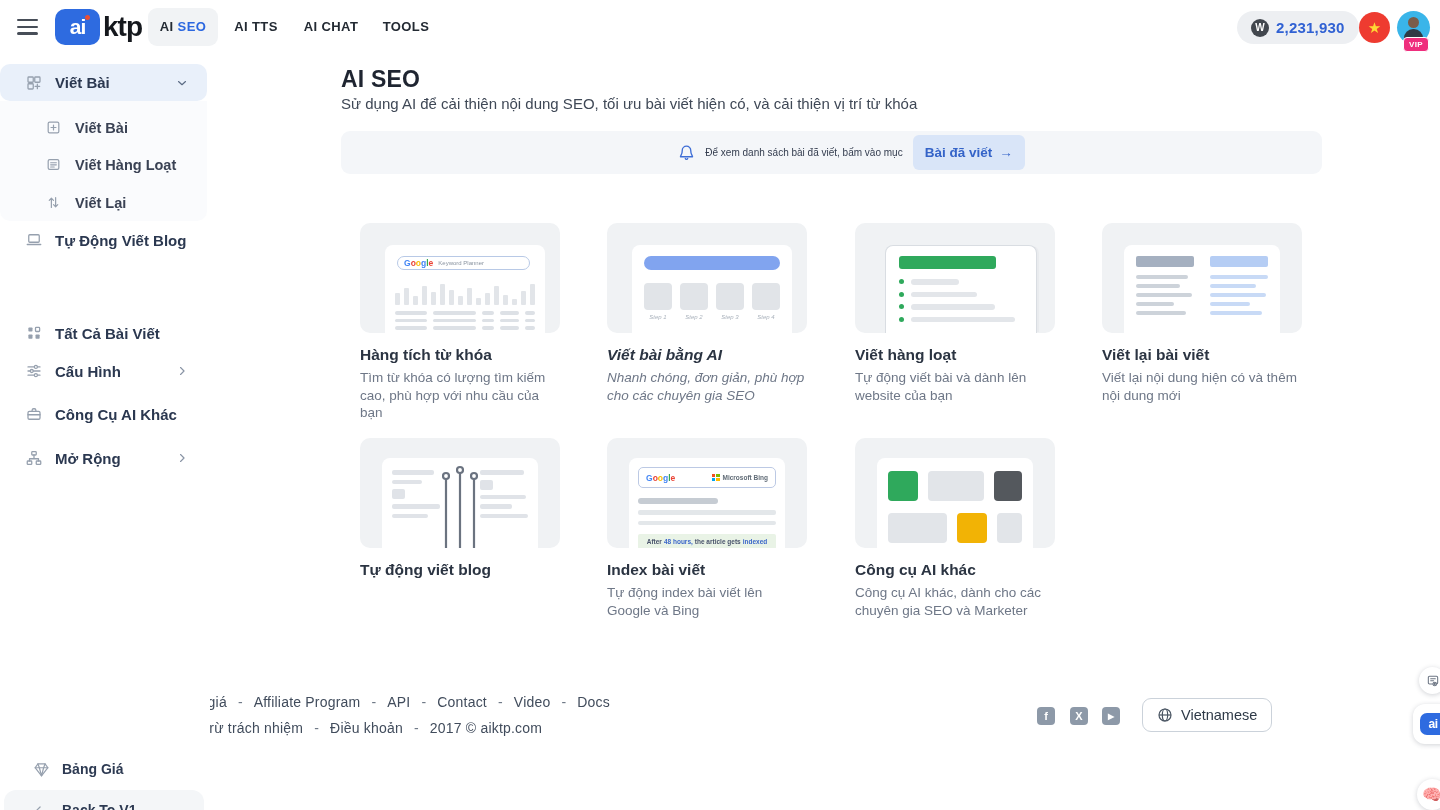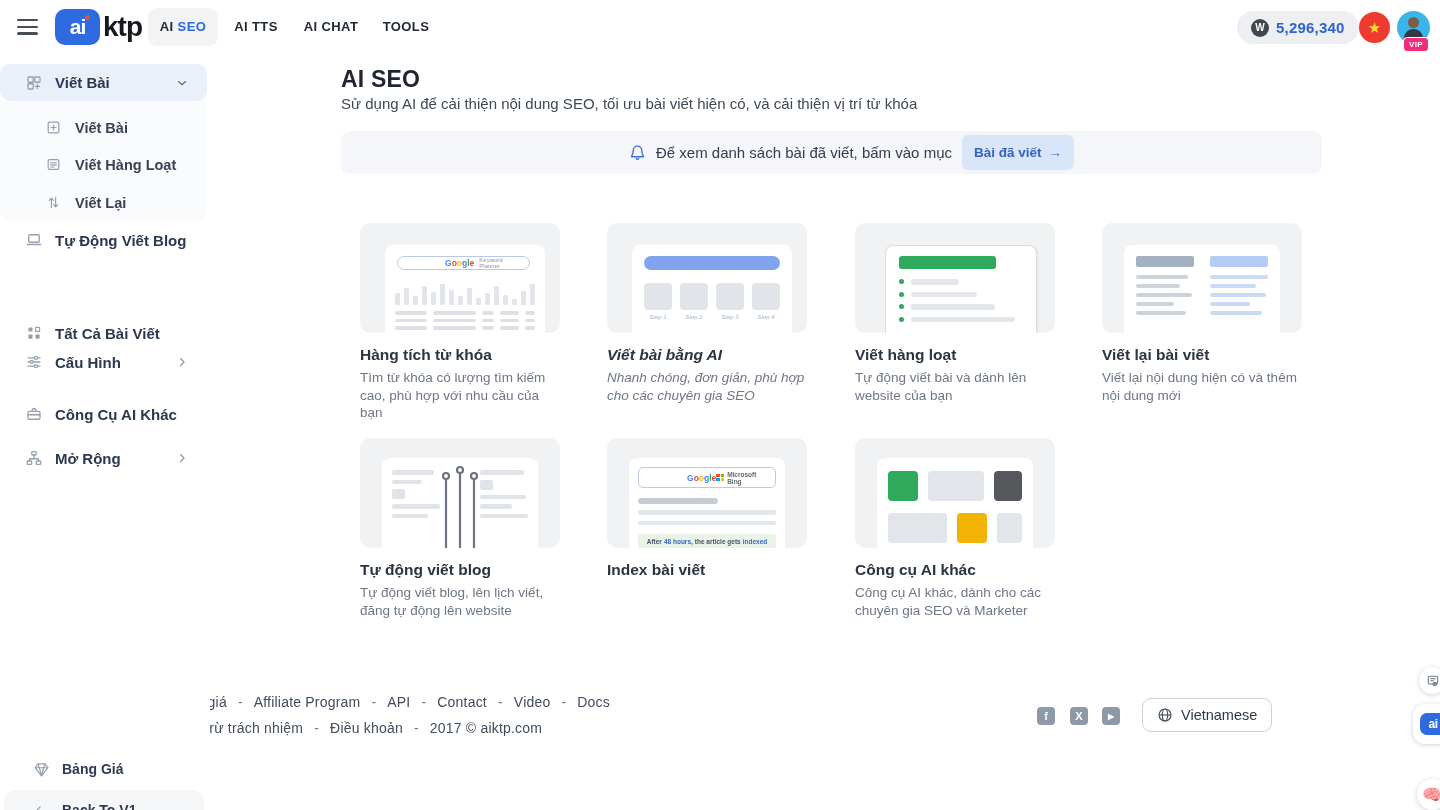--- a/index.html
+++ b/index.html
@@ -43,34 +43,34 @@
   .sbottom .lbl { font-size:14px; font-weight:bold; color:#2d3a52; }
   .backpill { position:absolute; left:4px; top:734px; width:200px; height:20px; background:#f4f6f8; border-radius:12px 12px 0 0; }
   svg.ic { stroke:#96a0ae; fill:none; stroke-width:1.7; stroke-linecap:round; stroke-linejoin:round; }
   svg.ic .fil { fill:#96a0ae; stroke:none; }
 
   
   #main { position:absolute; left:0; top:0; width:1440px; height:810px; z-index:1; }
   .h1 { position:absolute; left:341px; top:66px; font-size:23px; font-weight:bold; color:#1f2531; letter-spacing:.2px; }
   .sub { position:absolute; left:341px; top:95px; font-size:15px; color:#3f4856; }
   .notice { position:absolute; left:341px; top:131px; width:981px; height:43px; background:#f4f6f9; border-radius:9px; display:flex; align-items:center; justify-content:center; gap:10px; padding-left:40px; }
-  .notice .txt { font-size:15px; color:#333c4e; }
+  .notice .txt { font-size:10px; color:#333c4e; }
   .notice-btn { background:#d9e5f8; color:#3463c8; font-size:13.5px; font-weight:bold; border:none; border-radius:6px; padding:10px 12px; display:flex; gap:7px; align-items:center; cursor:pointer; font-family:inherit; }
 
   
   .card { position:absolute; width:200px; cursor:pointer; }
   .thumb { position:relative; width:200px; height:110px; background:#f0f2f4; border-radius:10px; overflow:hidden; }
   .ctitle { margin-top:13px; font-size:15.5px; font-weight:bold; color:#2b3442; }
   .cdesc { margin-top:5px; font-size:13.5px; line-height:17.5px; color:#6e7787; width:198px; }
   .wcard { position:absolute; background:#fff; border-radius:8px 8px 0 0; }
 
   
   .t1 .wcard { left:25px; right:15px; top:22px; bottom:0; }
   .searchbox { position:absolute; left:12px; right:15px; top:11px; height:14px; border:1px solid #b8c9e6; border-radius:7px; display:flex; align-items:center; padding:0 6px; gap:5px; }
-  .glogo { font-size:8.5px; font-weight:bold; letter-spacing:0;margin-left:41px; }
+  .glogo { font-size:8.5px; font-weight:bold; letter-spacing:0; }
   .gl-b{color:#4285f4}.gl-r{color:#ea4335}.gl-y{color:#fbbc05}.gl-g{color:#34a853}
   .kp { font-size:6px; color:#8a94a0; }
   .t1bars { position:absolute; left:10px; right:10px; top:36px; height:24px; display:flex; align-items:flex-end; gap:4px; }
   .t1bars i { width:5px; background:#e2e5e9; border-radius:1px; }
   .t1lines { position:absolute; left:10px; right:10px; top:66px; }
   .t1lines .row { display:flex; gap:6px; margin-bottom:4px; }
   .t1lines i { height:3.5px; background:#dde1e6; border-radius:2px; }
 
   
   .t2 .wcard { left:25px; right:15px; top:22px; bottom:0; }
@@ -312,21 +312,20 @@
               <circle cx="8" cy="12" r="3"></circle>
               <path d="M8 15v69"></path>
               <circle cx="22" cy="6" r="3"></circle>
               <path d="M22 9v75"></path>
               <circle cx="36" cy="12" r="3"></circle>
               <path d="M36 15v69"></path>
             </svg>
         </div>
       </div>
       <div class="ctitle">Tự động viết blog</div>
-      <div class="cdesc">Tự động viết blog, lên lịch viết, đăng tự động lên website</div>
     </div>
 
     <div class="card" style="left:607px; top:438px;">
       <div class="thumb t6">
         <div class="wcard">
           <div class="t6box">
             <span class="glogo"><span class="gl-b">G</span><span class="gl-r">o</span><span class="gl-y">o</span><span class="gl-b">g</span><span class="gl-g">l</span><span class="gl-r">e</span></span>
             <span class="t6bing">
                 <span class="msgrid">
                   <i></i>
@@ -342,20 +341,21 @@
           <div class="t6ln"></div>
           <div class="t6green">
             <span>After</span>
             <span class="bl">48 hours,</span>
             <span>the article gets</span>
             <span class="bl">indexed</span>
           </div>
         </div>
       </div>
       <div class="ctitle">Index bài viết</div>
+      <div class="cdesc">Tự động index bài viết lên Google và Bing</div>
     </div>
 
     <div class="card" style="left:855px; top:438px;">
       <div class="thumb t7">
         <div class="wcard">
           <div class="t7row">
               <i class="bk-green" style="width:38px"></i>
               <i class="bk-gray" style="width:70px"></i>
               <i class="bk-dark" style="width:36px"></i>
             </div>
@@ -450,21 +450,21 @@
     </div>
     <div class="sitem" style="top:257px;">
       <svg class="ic sicon" viewBox="0 0 24 24">
           <rect class="fil" x="4.5" y="4.5" width="5.5" height="5.5" rx="1"></rect>
           <rect x="14" y="4.5" width="5.5" height="5.5" rx="1"></rect>
           <rect class="fil" x="4.5" y="14" width="5.5" height="5.5" rx="1"></rect>
           <rect class="fil" x="14" y="14" width="5.5" height="5.5" rx="1"></rect>
         </svg>
       <span class="lbl slbl">Tất Cả Bài Viết</span>
     </div>
-    <div class="sitem" style="top:286px;">
+    <div class="sitem" style="top:295px;">
       <svg class="ic sicon" viewBox="0 0 24 24">
           <path d="M4 6.5h16M4 12h16M4 17.5h16"></path>
           <circle cx="14.5" cy="6.5" r="2" fill="#fff"></circle>
           <circle cx="9" cy="12" r="2" fill="#fff"></circle>
           <circle cx="14.5" cy="17.5" r="2" fill="#fff"></circle>
         </svg>
       <span class="lbl slbl">Cấu Hình</span>
       <svg class="chev" viewBox="0 0 24 24" fill="none" stroke="#8994a5" stroke-width="2" stroke-linecap="round" stroke-linejoin="round">
           <path d="M9.5 6l6 6-6 6"></path>
         </svg>
@@ -518,21 +518,21 @@
         </span>
       <span class="logo-ktp">ktp</span>
     </div>
     <div class="tab active" style="left:148px; width:70px;"><span class="p1">AI</span>&nbsp;<span class="p2">SEO</span></div>
     <div class="tab" style="left:228px; width:56px;">AI TTS</div>
     <div class="tab" style="left:300px; width:62px;">AI CHAT</div>
     <div class="tab" style="left:378px; width:56px;">TOOLS</div>
 
     <div class="credits">
       <span class="coin">W</span>
-      <b>5,296,340</b>
+      <b>2,231,930</b>
     </div>
     <div class="flag">★</div>
     <div class="avatar"></div>
     <div class="vip">VIP</div>
   </header>
 
   <div class="fab fab1">
     <svg width="14" height="14" viewBox="0 0 24 24" fill="none" stroke="#6d7684" stroke-width="1.8" stroke-linecap="round">
         <rect x="4" y="4" width="16" height="13" rx="2"></rect>
         <path d="M8 8h8M8 11.5h5"></path>

